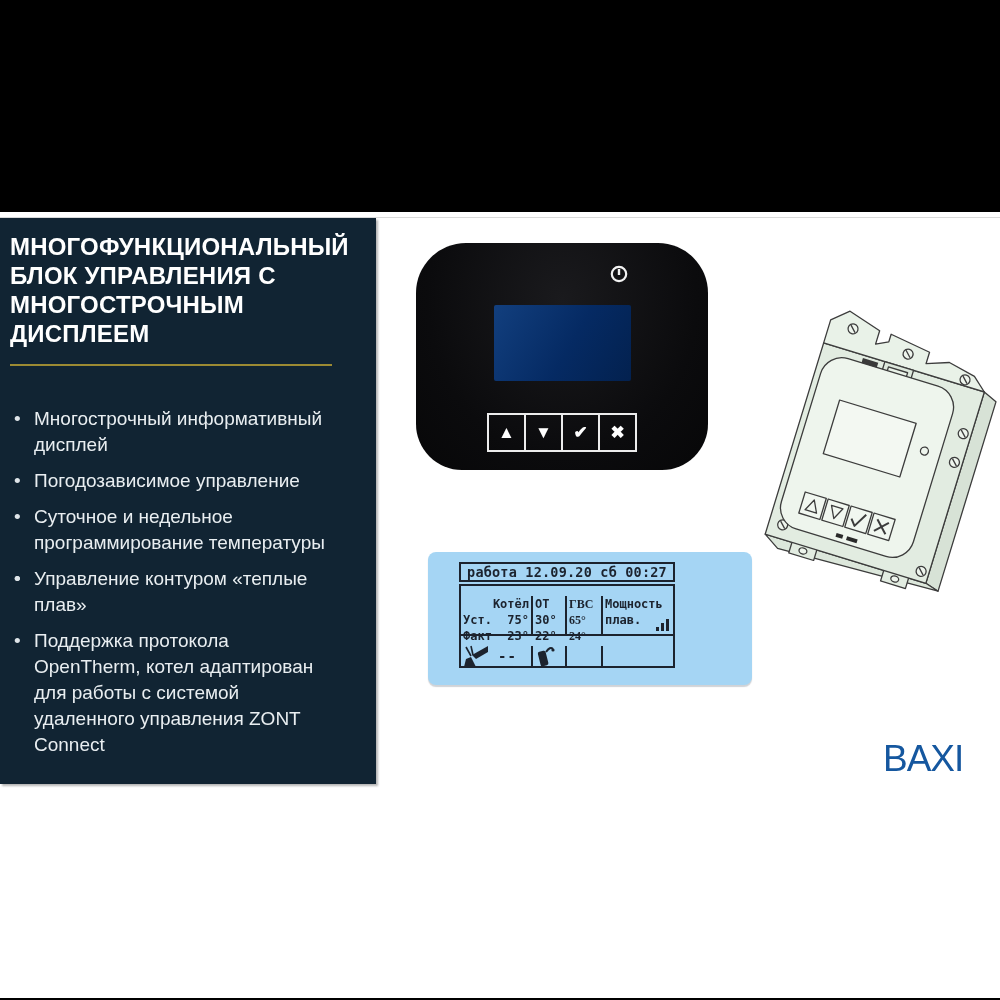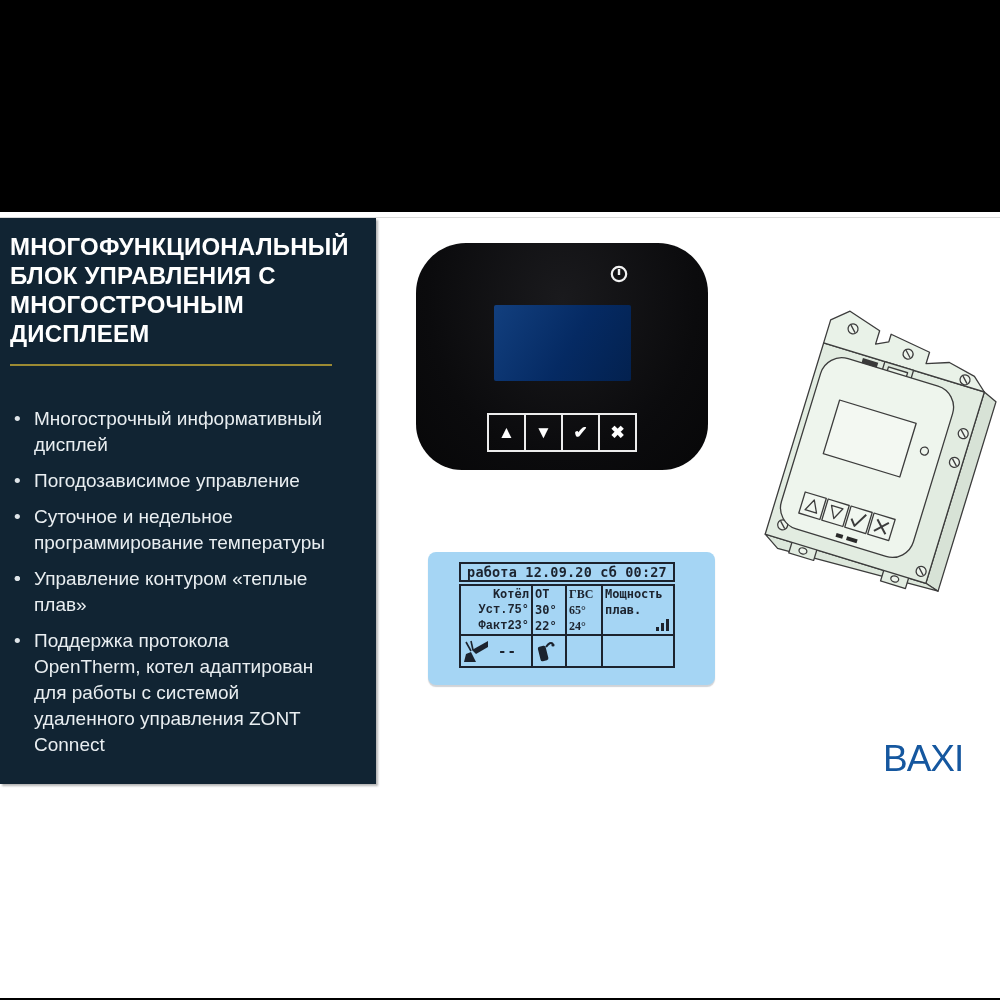--- a/index.html
+++ b/index.html
@@ -49,38 +49,39 @@
     display:flex;align-items:center;justify-content:center;color:#fff;font-size:17px;font-weight:bold;
   }
   .btn:first-child{margin-left:0;}
 
   
   .lcd{
     position:absolute;left:428px;top:340px;width:287px;height:133px;
     background:#a5d5f4;border-radius:8px;color:#1c232e;
     font-family:"DejaVu Sans Mono", monospace;font-weight:bold;
     box-shadow:0 2px 1px rgba(120,130,140,.35);
+    padding-left:37px;
   }
   .lcd-header{
     position:absolute;left:31px;top:10px;width:216px;height:20px;box-sizing:border-box;
     border:2px solid #1c232e;font-size:13.5px;line-height:16px;text-align:center;letter-spacing:.2px;
     white-space:nowrap;overflow:hidden;
   }
   .lcd-table{
     position:absolute;left:31px;top:32px;width:216px;height:52px;box-sizing:border-box;
     border:2px solid #1c232e;display:flex;font-size:12px;line-height:16px;
   }
   .lcd-status{
     position:absolute;left:31px;top:82px;width:216px;height:34px;box-sizing:border-box;
     border:2px solid #1c232e;display:flex;
   }
-  .c{box-sizing:border-box;border-right:2px solid #1c232e;padding:0 2px;position:relative;}
+  .c{box-sizing:border-box;border-right:2px solid #1c232e;padding:0 2px;position:relative;margin-top:10px;}
   .c:last-child{border-right:none;}
   .c1{width:72px;}.c2{width:34px;}.c3{width:36px;font-family:Liberation Serif, serif;}.c4{width:70px;}
-  .jl{display:flex;justify-content:flex-end;font-family:Liberation Mono, monospace;}
+  .jl{display:flex;justify-content:space-between;}
   .tr{text-align:right;}
   .bars{position:absolute;right:4px;bottom:3px;display:flex;align-items:flex-end;gap:2px;}
   .bars i{display:block;width:3px;background:#1c232e;}
   .sc{display:flex;align-items:center;}
   .dashes{font-size:14px;letter-spacing:1px;margin-left:8px;}
 
   
   .drawing{position:absolute;left:761px;top:98px;}
 
   

